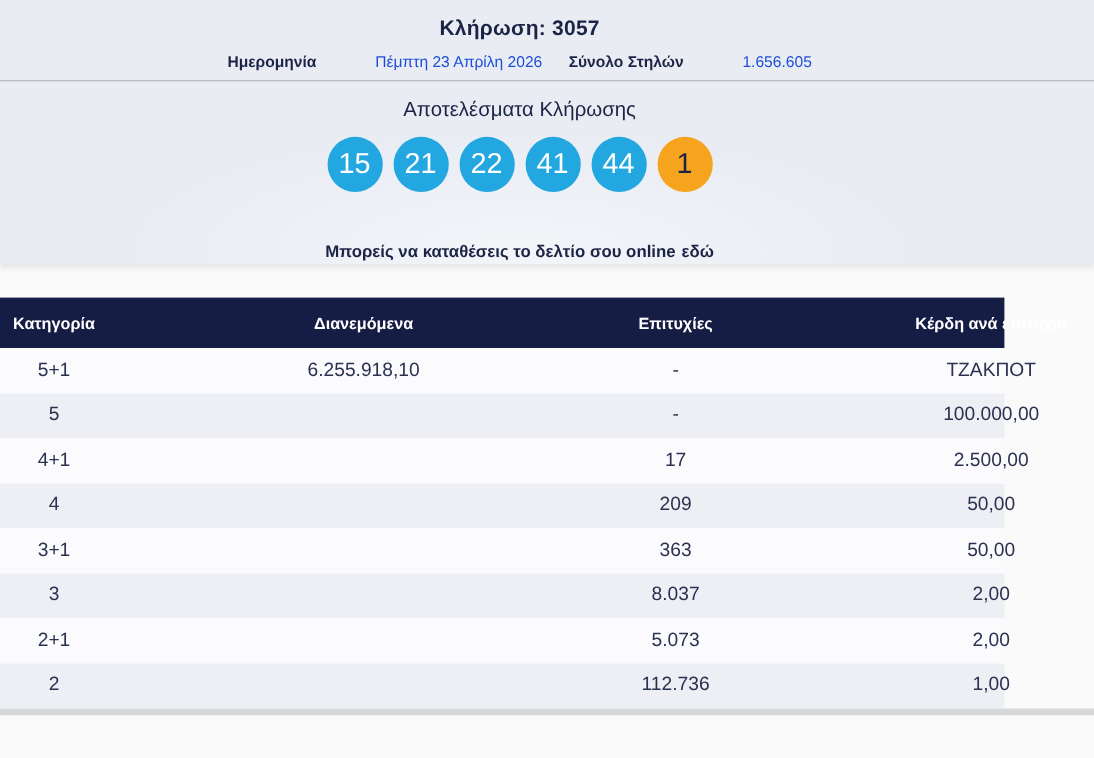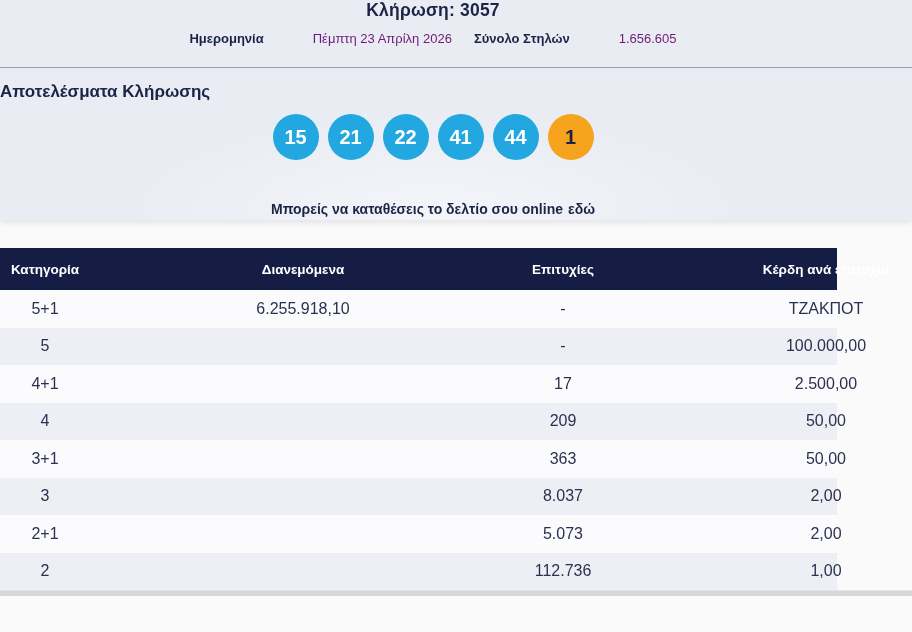--- a/index.html
+++ b/index.html
@@ -9,49 +9,49 @@
     font-family:"Liberation Sans",sans-serif;
     -webkit-font-smoothing:antialiased;
   }
   .center-col{width:866px;margin:0;}
 
   
   .draw-header{
     height:67px;background:#e9ecf3;border-bottom:1px solid #9aa1a9;
   }
   .draw-title{
-    padding-top:0;text-align:center;
+    padding-top:13px;text-align:center;
     font-size:17.5px;font-weight:bold;color:#1b2446;letter-spacing:.2px;
   }
   .draw-meta{
     margin-top:10px;display:flex;justify-content:center;gap:22px;
     font-size:13px;
   }
   .meta-pair{display:flex;gap:5px;align-items:baseline;}
   .meta-label{font-weight:bold;color:#1b2446;}
-  .meta-value{color:#701a75;padding-left:44px;}
+  .meta-value{color:#1d4ed8;padding-left:44px;}
 
   
   .results{
     height:152px;background:#e9ecf3;
     background-image:radial-gradient(ellipse 430px 130px at 433px 140px,#f3f5f9 0%,#e9ecf3 75%);
     box-shadow:0 3px 5px rgba(40,45,70,.10);
     position:relative;z-index:2;
   }
   .results-heading{
-    padding-top:14px;
-    font-size:17px;font-weight:bold;color:#1b2446;
+    padding-top:14px;text-align:center;
+    font-size:17px;font-weight:normal;color:#1b2446;
   }
   .balls{
     margin-top:12px;display:flex;justify-content:center;gap:9px;
   }
   .ball{
     width:46px;height:46px;border-radius:50%;
     text-align:center;line-height:46px;
-    font-size:20px;font-weight:bold;color:#ffffff;
+    font-size:24px;font-weight:normal;color:#ffffff;
     background:#23a7e0;
   }
   .ball.bonus{background:#f6a41e;color:#1b2446;}
   .results-note{
     margin-top:41px;text-align:center;
     font-size:14px;font-weight:bold;color:#1b2446;
   }
   .results-note .link{margin-left:5px;cursor:pointer;}
 
   

